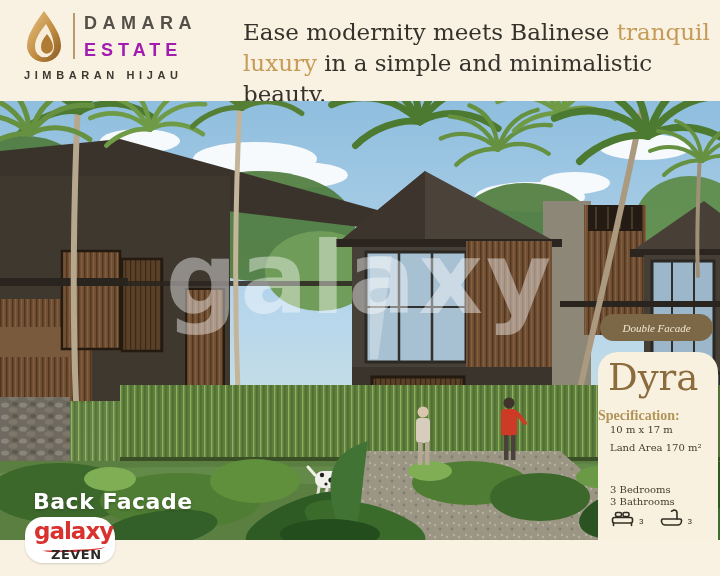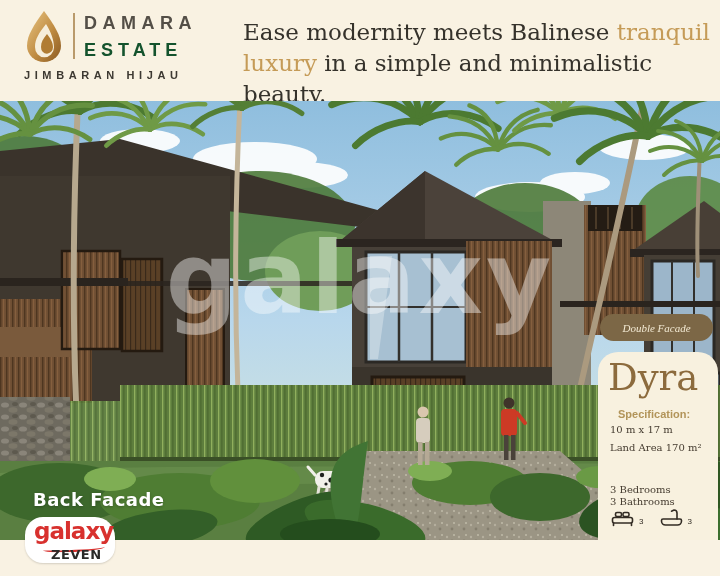--- a/index.html
+++ b/index.html
@@ -7,46 +7,46 @@
         font-family:"Liberation Sans",sans-serif;}
 
   
   .header{position:absolute;left:0;top:0;width:712px;height:101px;background:#f9f2e2;}
   .brand{position:absolute;left:24px;top:10px;width:164px;}
   .brand-top{display:flex;align-items:center;gap:9px;}
   .flame{width:40px;height:52px;flex:0 0 auto;}
   .brand-divider{width:2px;height:46px;background:#b99a6b;flex:0 0 auto;}
   .brand-names{display:flex;flex-direction:column;line-height:1;}
   .brand-name-top{font-size:18px;font-weight:600;letter-spacing:5.5px;color:#544f47;}
-  .brand-name-bottom{font-size:18px;font-weight:700;letter-spacing:5px;color:#14532d;margin-top:9px;}
+  .brand-name-bottom{font-size:18px;font-weight:700;letter-spacing:5px;color:#a21caf;margin-top:9px;}
   .brand-sub{margin-top:7px;font-size:11px;font-weight:600;letter-spacing:4.6px;color:#3d3932;white-space:nowrap;}
   .tagline{position:absolute;left:243px;top:17px;width:470px;
            font-family:"DejaVu Serif",serif;font-size:23px;line-height:31px;color:#35322b;}
   .tagline .gold{color:#c59b57;}
 
   
   .photo{position:absolute;left:0;top:101px;width:720px;height:439px;overflow:hidden;background:#9cc0dd;}
   .scene{display:block;width:720px;height:439px;}
   .watermark{position:absolute;left:50%;top:128px;transform:translateX(-50%);
              font-family:"DejaVu Sans",sans-serif;font-weight:bold;font-size:100px;line-height:1;
              letter-spacing:3px;color:rgba(255,255,255,0.42);pointer-events:none;white-space:nowrap;}
   .facade-label{position:absolute;left:33px;top:388px;font-family:"DejaVu Sans",sans-serif;
-                font-weight:bold;font-size:18px;color:#ffffff;letter-spacing:0.5px;
+                font-weight:bold;font-size:22px;color:#ffffff;letter-spacing:0.5px;
                 text-shadow:0 1px 3px rgba(0,0,0,0.25);}
 
   
   .badge{position:absolute;left:600px;top:314px;width:113px;height:27px;background:#7c6746;
          border-radius:14px;display:flex;align-items:center;justify-content:center;
          font-family:Liberation Serif, serif;font-style:italic;font-size:11px;color:#f2e9d3;}
   .panel{position:absolute;left:598px;top:352px;width:120px;height:224px;background:#f8f1df;
          border-radius:20px 20px 0 0;}
   .panel-title{position:absolute;left:10px;top:0px;font-family:"DejaVu Serif",serif;
                font-size:37px;line-height:52px;color:#8c6b3d;}
-  .spec-heading{position:absolute;left:20px;top:56px;font-family:Liberation Sans, sans-serif;
-                font-weight:bold;font-size:11px;color:#b29459;}
+  .spec-heading{position:absolute;left:0;top:56px;font-family:Liberation Serif, serif;
+                font-weight:bold;font-size:14px;color:#b29459;}
   .spec-dim{position:absolute;left:12px;top:72px;font-family:"DejaVu Serif",serif;
             font-size:10px;color:#453c30;}
   .spec-areas{position:absolute;left:12px;top:90px;font-family:"DejaVu Serif",serif;
               font-size:10px;line-height:11px;color:#453c30;}
   .spec-rooms{position:absolute;left:12px;top:132px;font-family:"DejaVu Serif",serif;
               font-size:10px;line-height:11.5px;color:#453c30;}
   .icon-row{position:absolute;left:11px;top:156px;display:flex;align-items:flex-end;gap:16px;}
   .icon-item{display:flex;align-items:flex-end;gap:3px;}
   .icon-item svg{display:block;}
   .icon-count{font-size:8px;color:#332c24;line-height:10px;}

